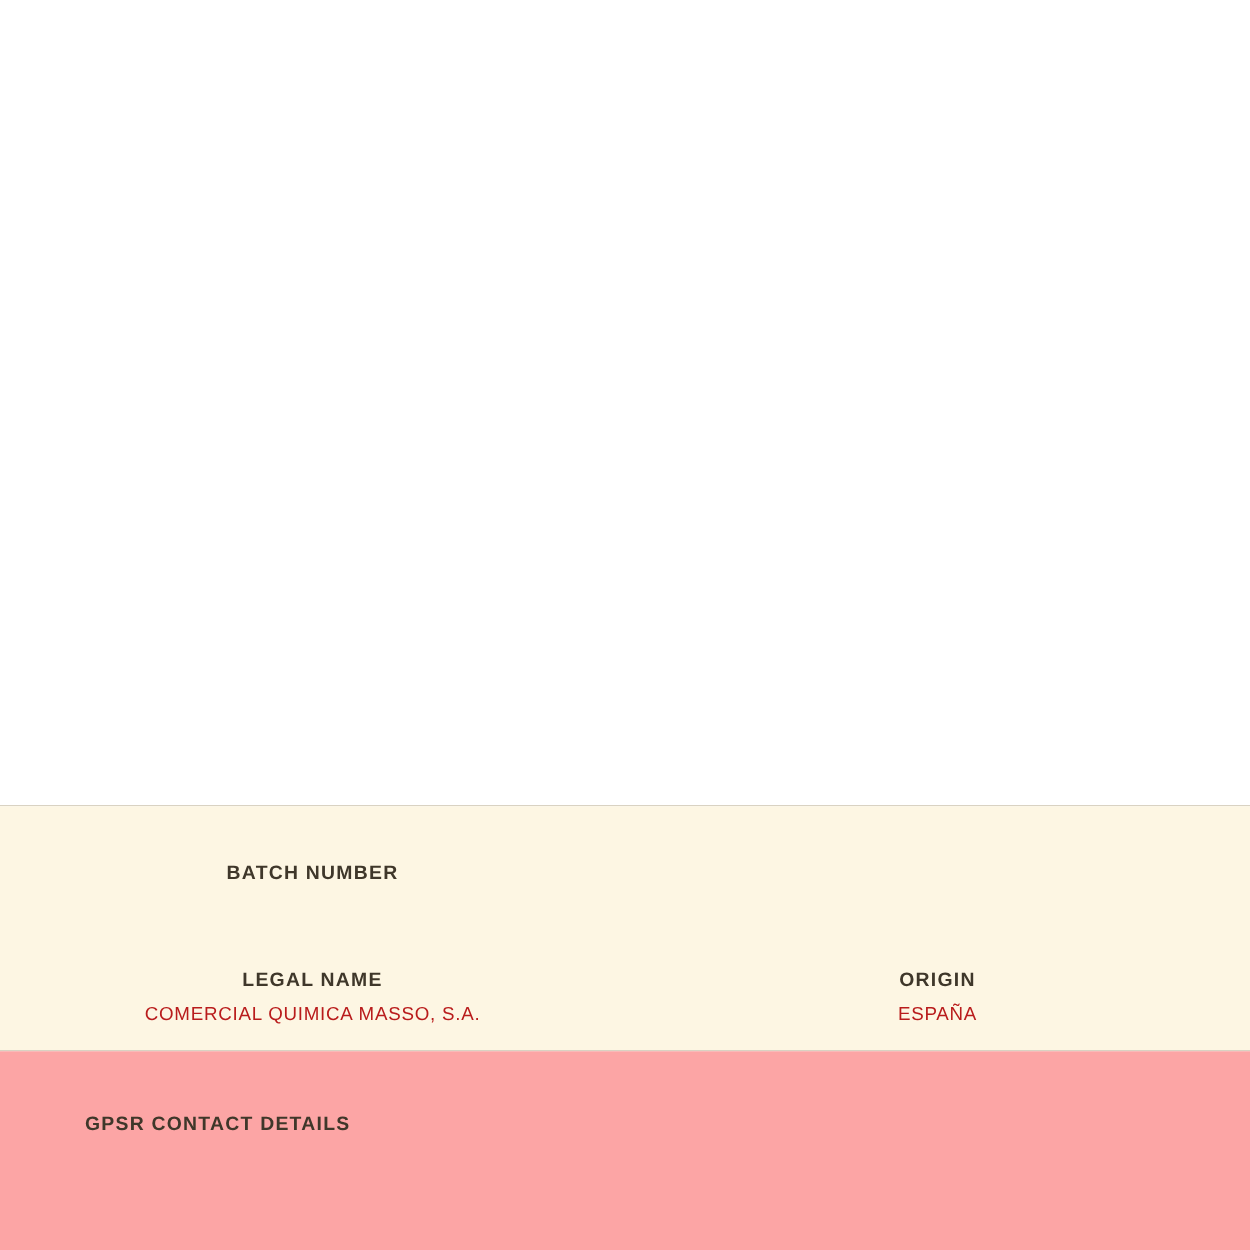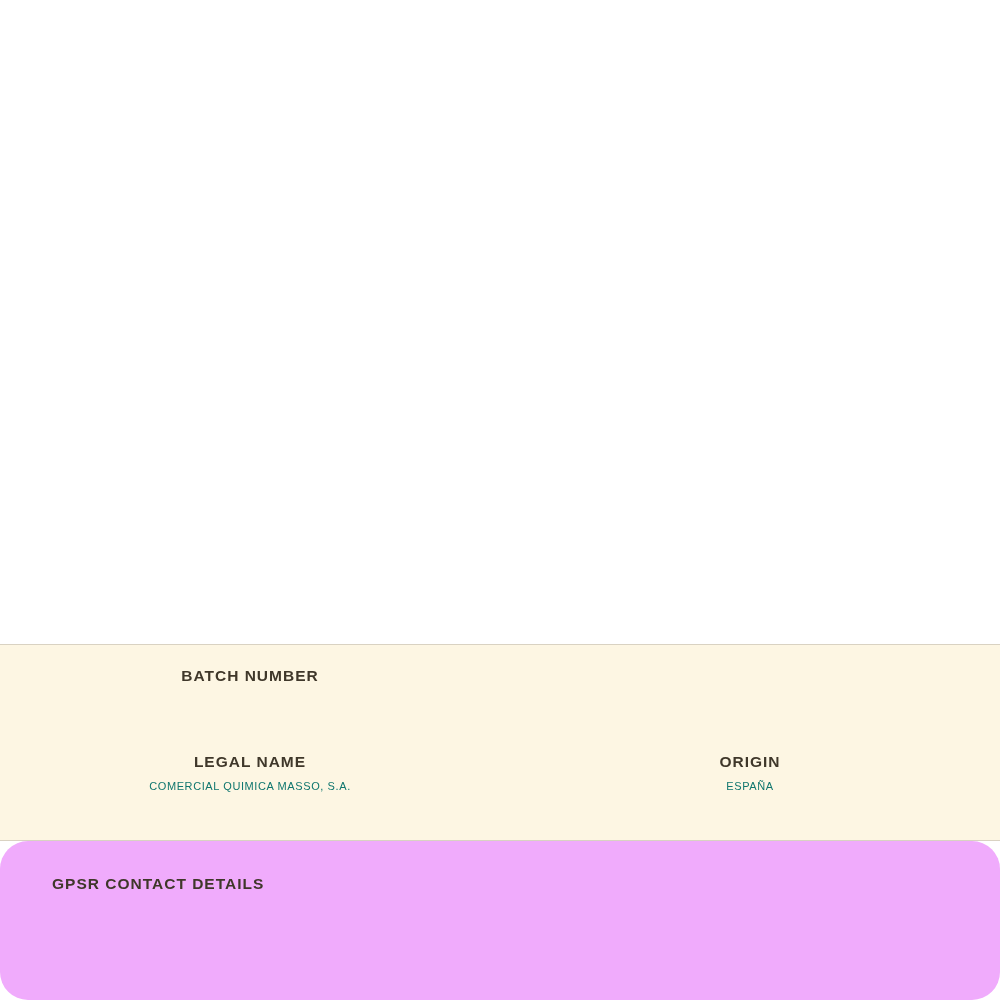--- a/index.html
+++ b/index.html
@@ -50,40 +50,39 @@
     text-align: center;
   }
   .field-label {
     font-size: 15.5px;
     font-weight: bold;
     letter-spacing: 1.0px;
     color: #3f372a;
     text-transform: uppercase;
   }
   .field-value {
-    font-size: 11px;
+    font-size: 15px;
     letter-spacing: 0.6px;
-    color: #0f766e;
+    color: #b91c1c;
     margin-top: 9px;
   }
   .row-1 {
-    padding-top: 22px;
+    padding-top: 45px;
     align-items: center;
   }
   .row-2 {
     padding-top: 59px;
     justify-content: flex-end;
   }
   
   .contact-band {
-    background: #f0abfc;
+    background: #fca5a5;
     flex: 1 1 auto;
     position: relative;
-    padding: 0;
-    border-radius: 28px;
+    padding: 16px;
   }
   .contact-inner {
     display: flex;
     justify-content: space-between;
     align-items: flex-start;
     padding: 34px 52px 0 52px;
   }
   .contact-title {
     font-size: 15.5px;
     font-weight: bold;

